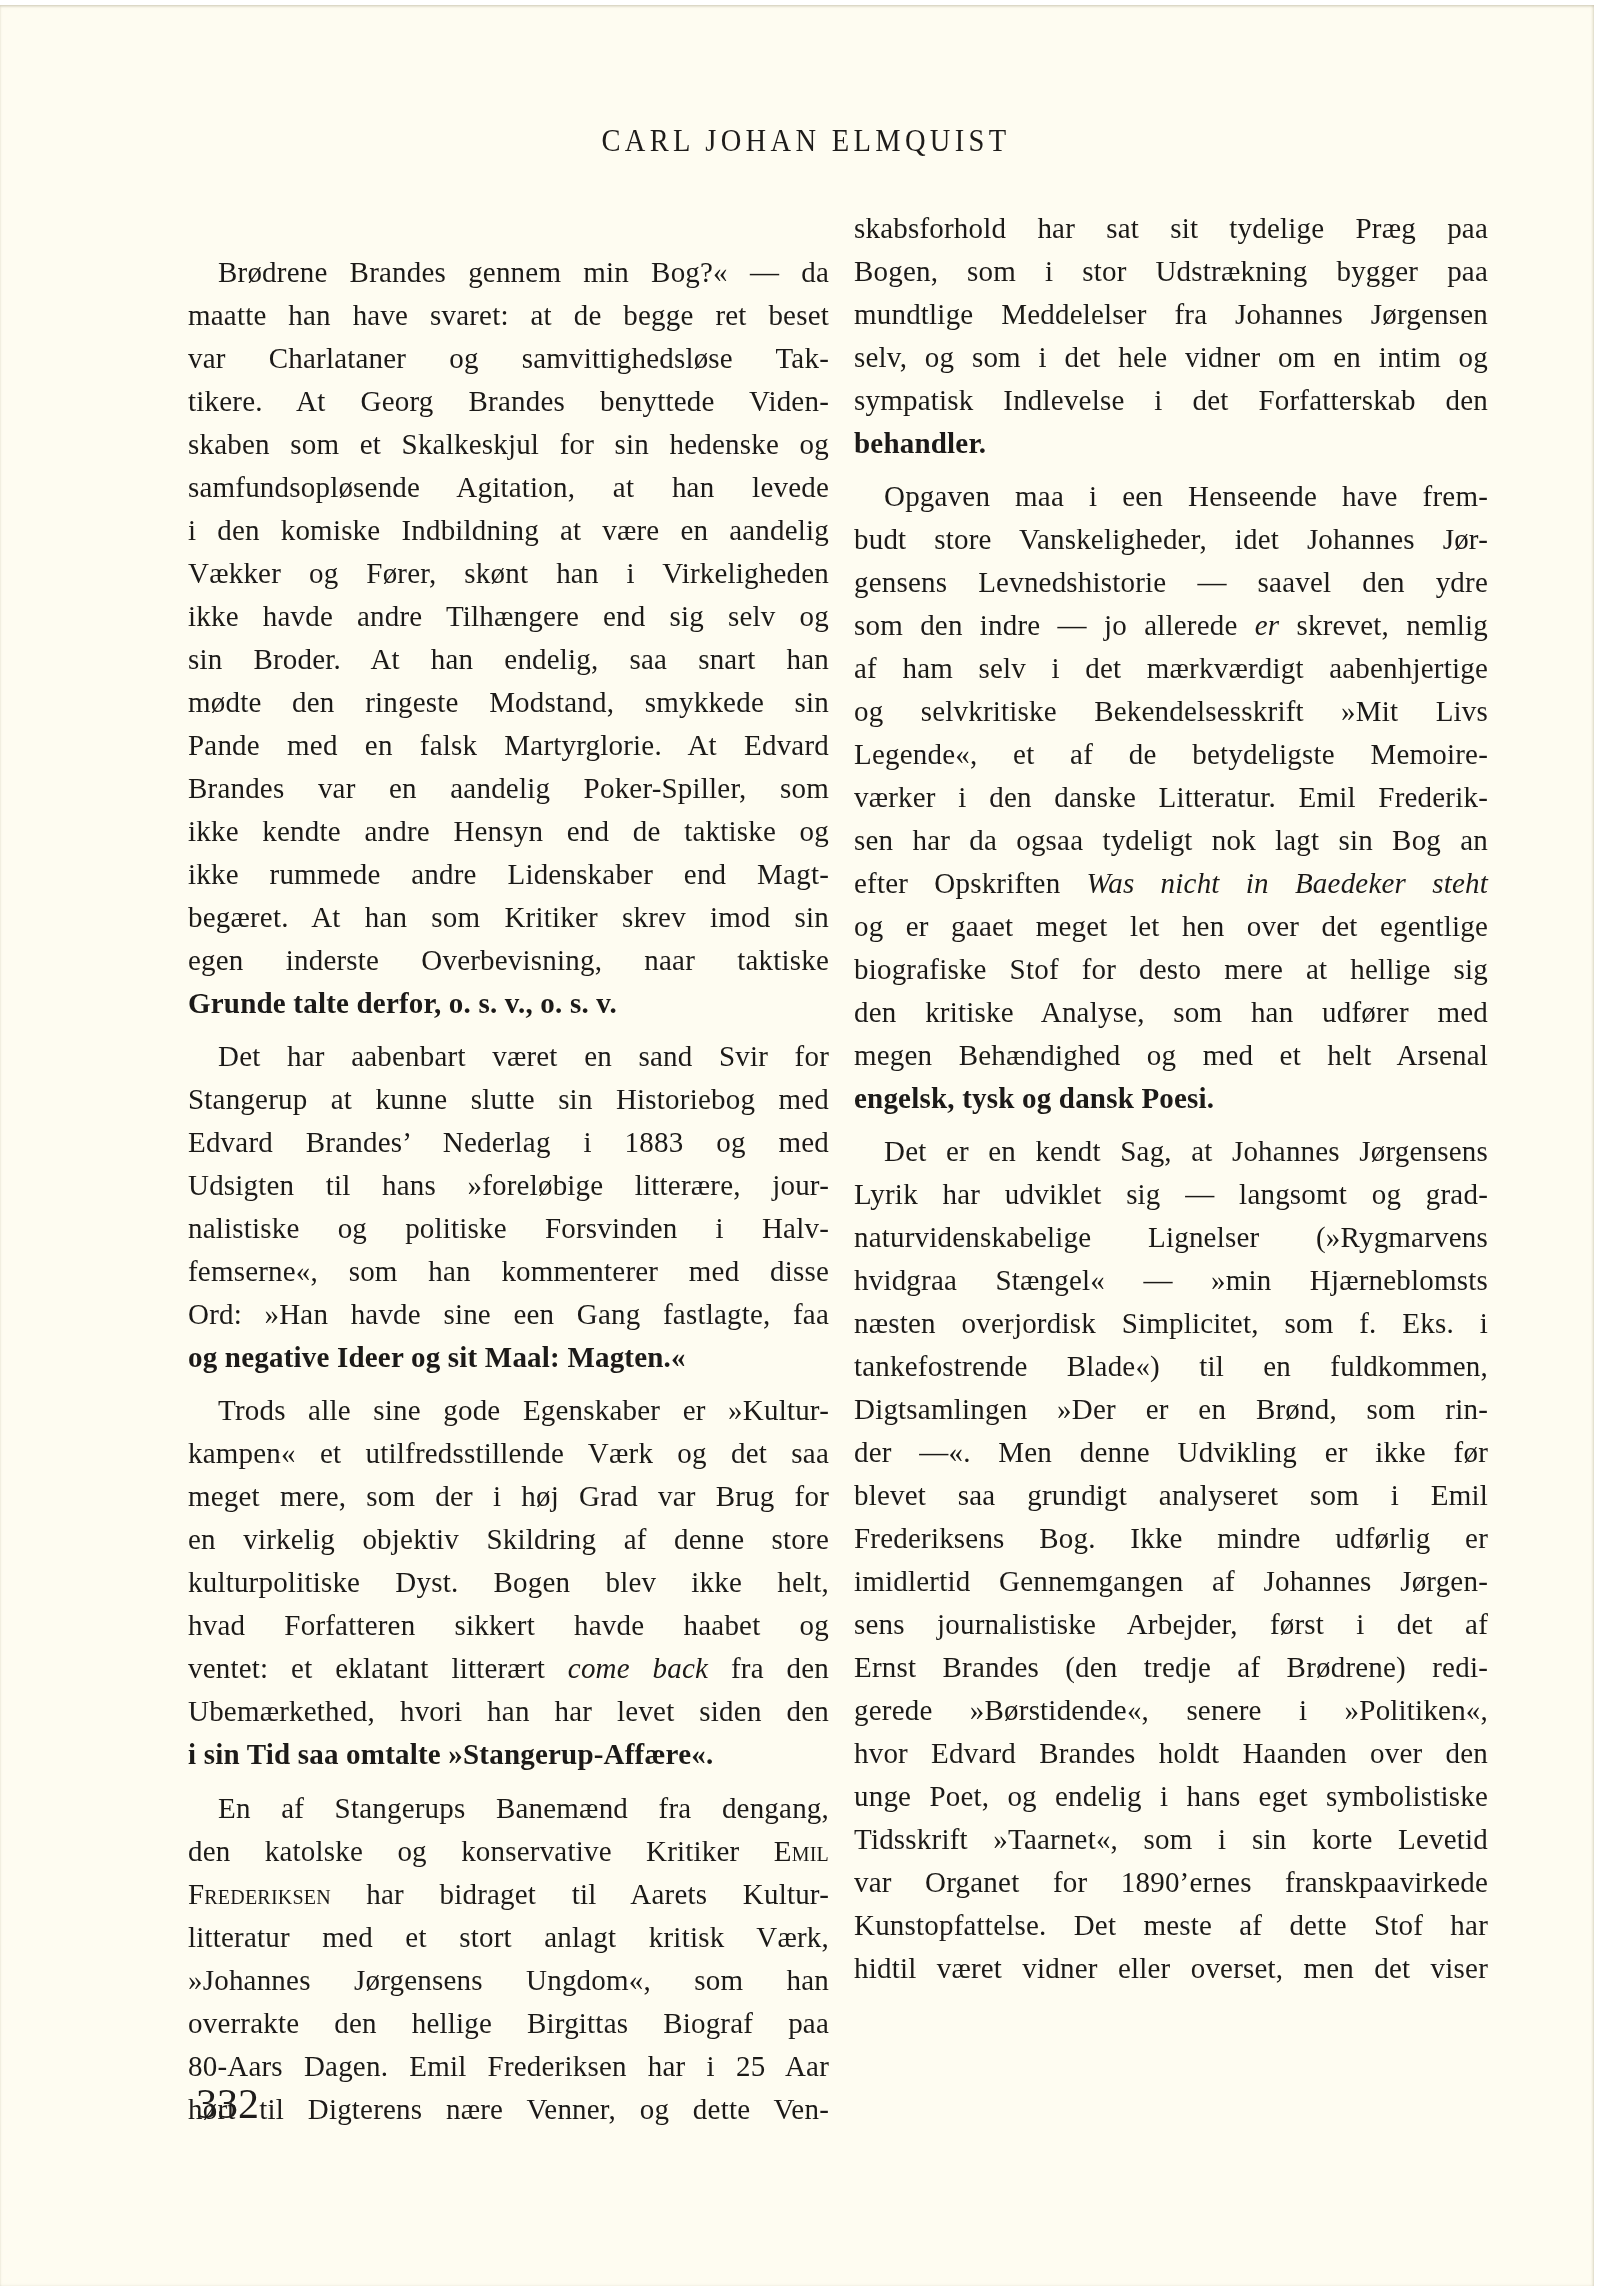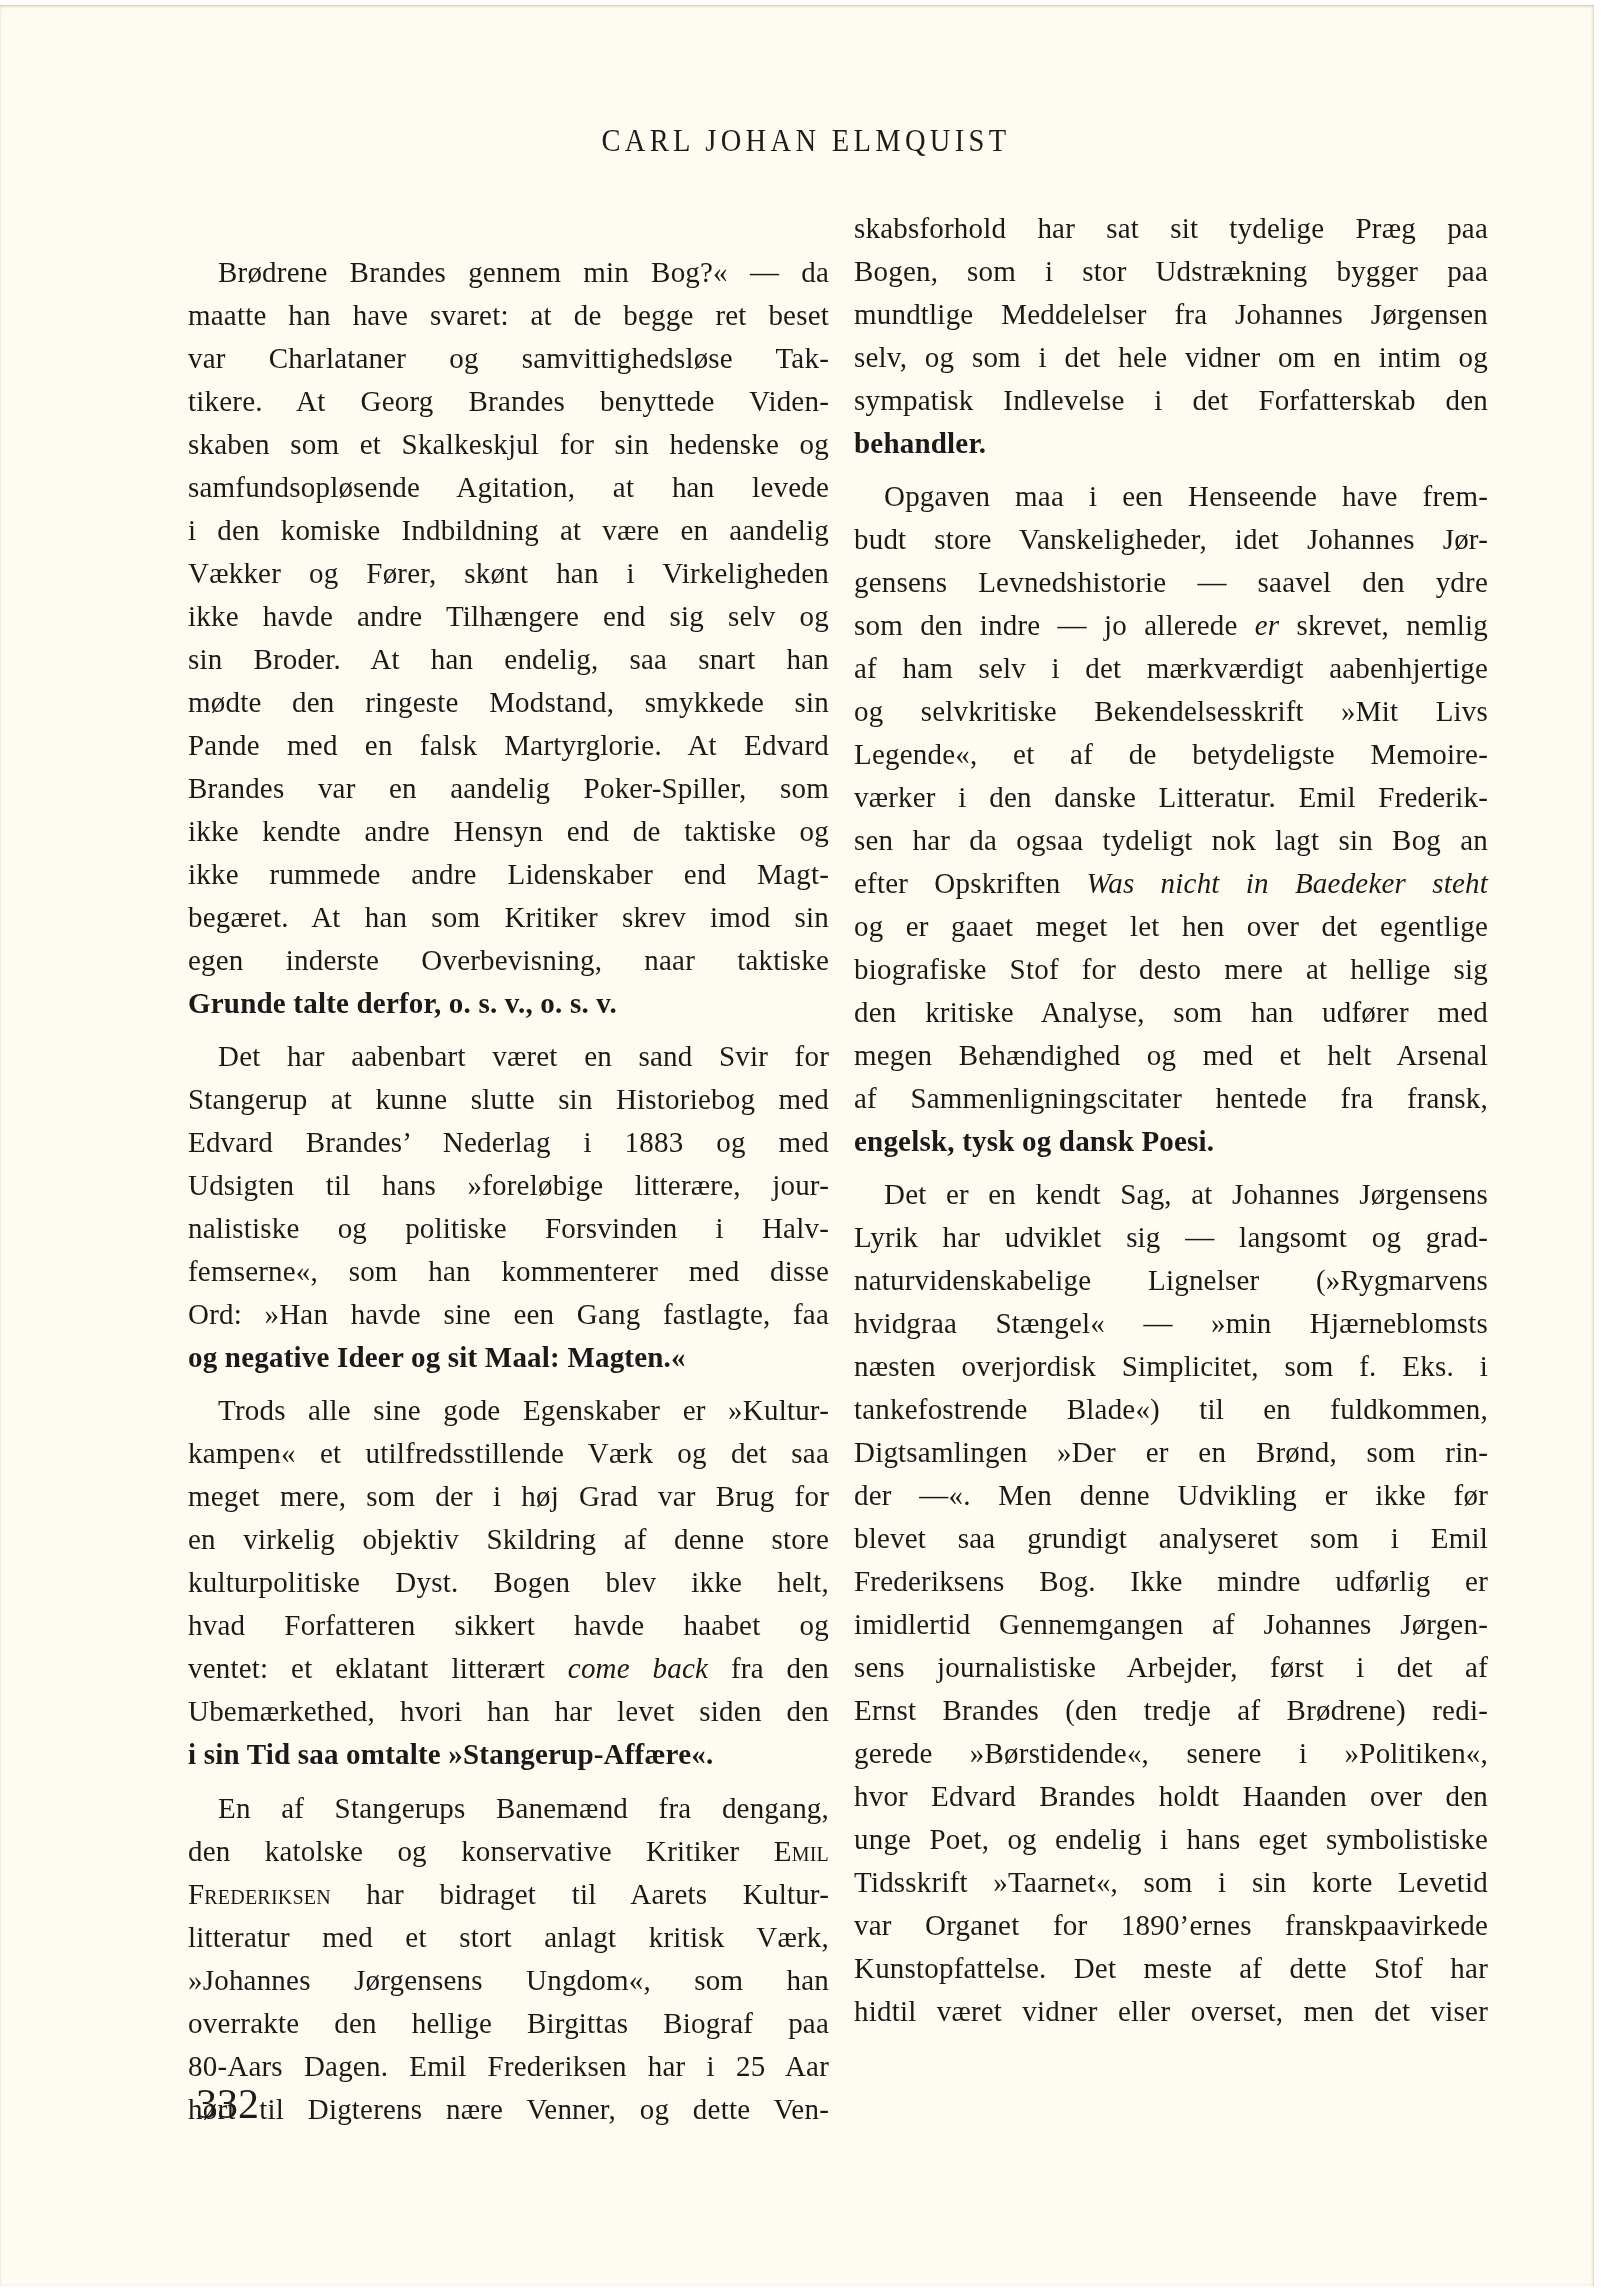--- a/index.html
+++ b/index.html
@@ -133,21 +133,20 @@
       <span class="line">af ham selv i det mærkværdigt aabenhjertige</span>
       <span class="line">og selvkritiske Bekendelsesskrift »Mit Livs</span>
       <span class="line">Legende«, et af de betydeligste Memoire-</span>
       <span class="line">værker i den danske Litteratur. Emil Frederik-</span>
       <span class="line">sen har da ogsaa tydeligt nok lagt sin Bog an</span>
       <span class="line">efter Opskriften <i>Was nicht in Baedeker steht</i></span>
       <span class="line">og er gaaet meget let hen over det egentlige</span>
       <span class="line">biografiske Stof for desto mere at hellige sig</span>
       <span class="line">den kritiske Analyse, som han udfører med</span>
       <span class="line">megen Behændighed og med et helt Arsenal</span>
-      <span class="line">af Sammenligningscitater hentede fra fransk,</span>
       <span class="line last">engelsk, tysk og dansk Poesi.</span>
     </div>
     <div class="para-gap"></div>
     <div>
       <span class="line indent">Det er en kendt Sag, at Johannes Jørgensens</span>
       <span class="line">Lyrik har udviklet sig — langsomt og grad-</span>
       <span class="line">naturvidenskabelige Lignelser (»Rygmarvens</span>
       <span class="line">hvidgraa Stængel« — »min Hjærneblomsts</span>
       <span class="line">næsten overjordisk Simplicitet, som f. Eks. i</span>
       <span class="line">tankefostrende Blade«) til en fuldkommen,</span>

